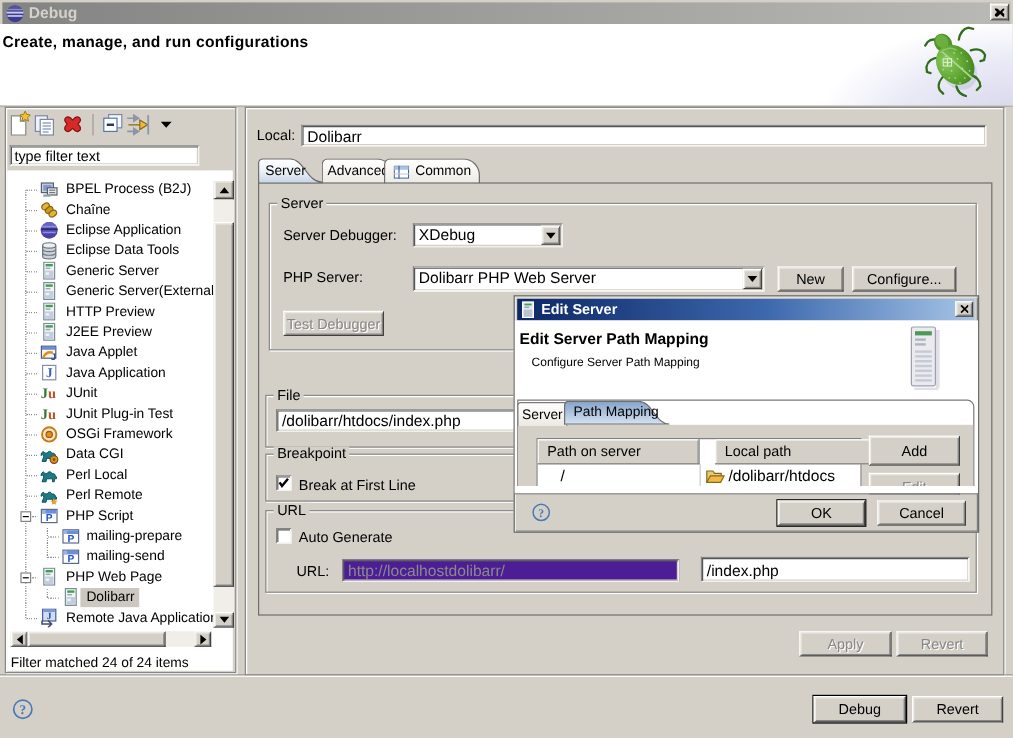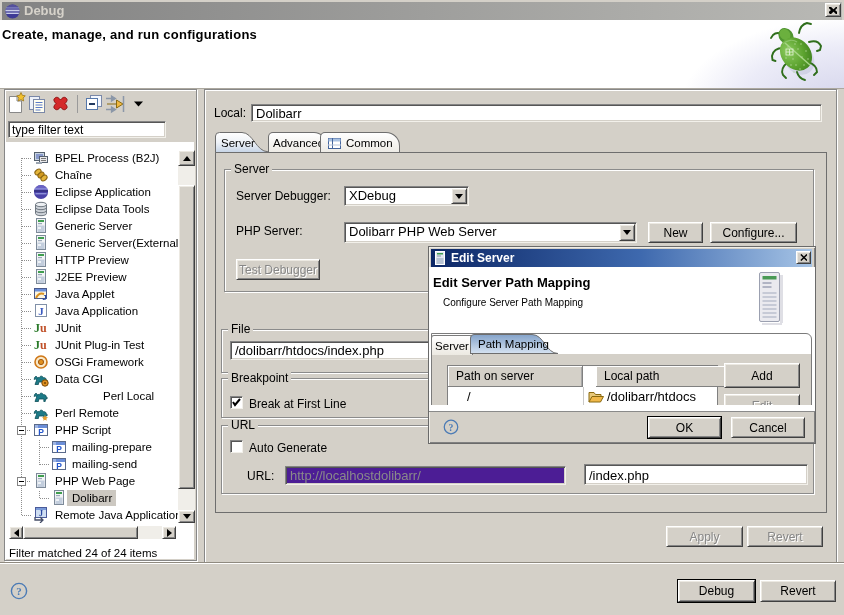--- a/index.html
+++ b/index.html
@@ -235,21 +235,21 @@
         <path d="M3.5,9 L2.2,7.8 L1.2,8.6 L1.6,6.4 L3,5.2 L4.4,6.4" fill="#1d7a87" stroke="#0d4f58" stroke-width="0.8"></path>
         <circle cx="12" cy="12" r="3.2" fill="#e09020" stroke="#7a4a08"></circle>
         <circle cx="12" cy="12" r="1.1" fill="#7a4a08"></circle>
       </svg></div>
 <div class="a" style="left:51px;top:223px;white-space:nowrap;">Data CGI</div>
 <div class="hdot" style="left:18px;top:246px;width:9px;"></div>
 <div class="a" style="left:29px;top:238px;width:16px;height:16px;"><svg width="16" height="16" viewBox="0 0 16 16">
         <path d="M2,13.5 L3.5,9.5 C3.2,7.2 4.8,5.8 6.2,6.8 C7,4.6 9.6,4.6 10.4,6.8 C12.2,6.2 13.4,7.6 13.2,9.2 L14.2,9.4 L14,11 L12.6,10.8 L12.2,13.5 L10.8,13.5 L10.9,11 L5.8,11 L5.4,13.5 Z" fill="#1d7a87" stroke="#0d4f58" stroke-width="0.8"></path>
         <path d="M3.5,9 L2.2,7.8 L1.2,8.6 L1.6,6.4 L3,5.2 L4.4,6.4" fill="#1d7a87" stroke="#0d4f58" stroke-width="0.8"></path>
       </svg></div>
-<div class="a" style="left:51px;top:240px;white-space:nowrap;margin-left:48px;">Perl Local</div>
+<div class="a" style="left:51px;top:240px;white-space:nowrap;">Perl Local</div>
 <div class="hdot" style="left:18px;top:263px;width:9px;"></div>
 <div class="a" style="left:29px;top:255px;width:16px;height:16px;"><svg width="16" height="16" viewBox="0 0 16 16">
         <path d="M2,13.5 L3.5,9.5 C3.2,7.2 4.8,5.8 6.2,6.8 C7,4.6 9.6,4.6 10.4,6.8 C12.2,6.2 13.4,7.6 13.2,9.2 L14.2,9.4 L14,11 L12.6,10.8 L12.2,13.5 L10.8,13.5 L10.9,11 L5.8,11 L5.4,13.5 Z" fill="#1d7a87" stroke="#0d4f58" stroke-width="0.8"></path>
         <path d="M3.5,9 L2.2,7.8 L1.2,8.6 L1.6,6.4 L3,5.2 L4.4,6.4" fill="#1d7a87" stroke="#0d4f58" stroke-width="0.8"></path>
         <path d="M12,10 l1,2 2,0.3 -1.6,1.4 0.4,2 -1.8,-1 -1.8,1 0.4,-2 -1.6,-1.4 2,-0.3 z" fill="#e8a030"></path>
       </svg></div>
 <div class="a" style="left:51px;top:257px;white-space:nowrap;">Perl Remote</div>
 <div class="hdot" style="left:19px;top:280px;width:8px;"></div>
 <div class="a" style="left:29px;top:272px;width:16px;height:16px;"><svg width="16" height="16" viewBox="0 0 16 16">
         <rect x="1.5" y="2.5" width="13" height="11" fill="#ffffff" stroke="#5a6a8a"></rect>

